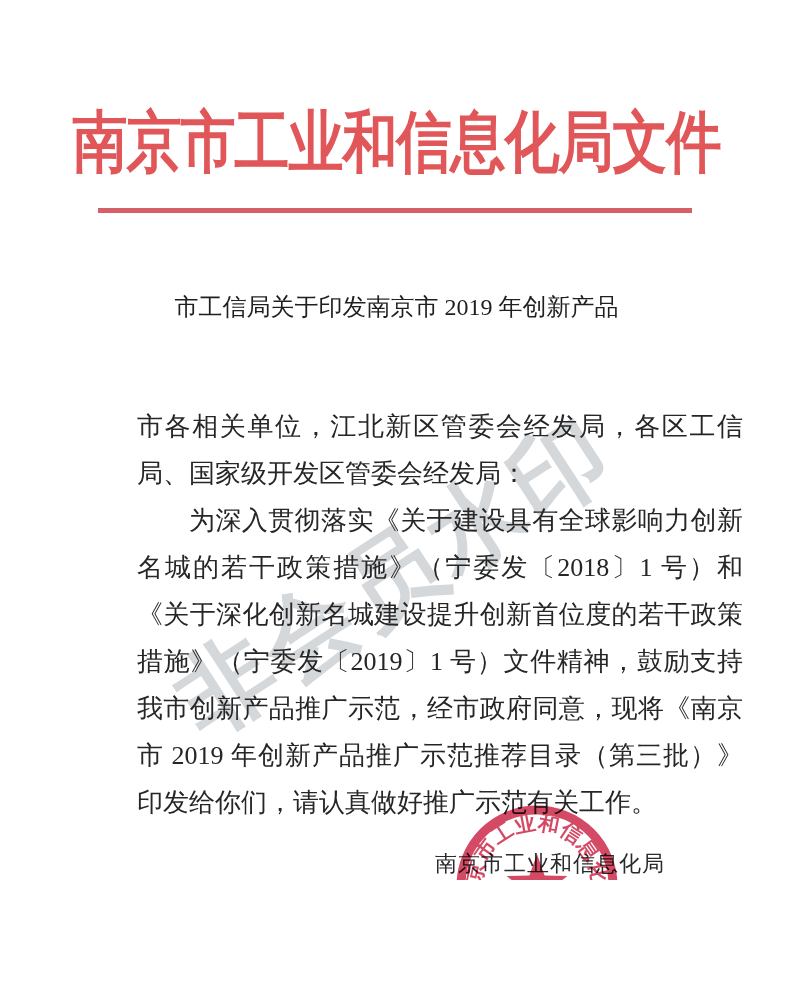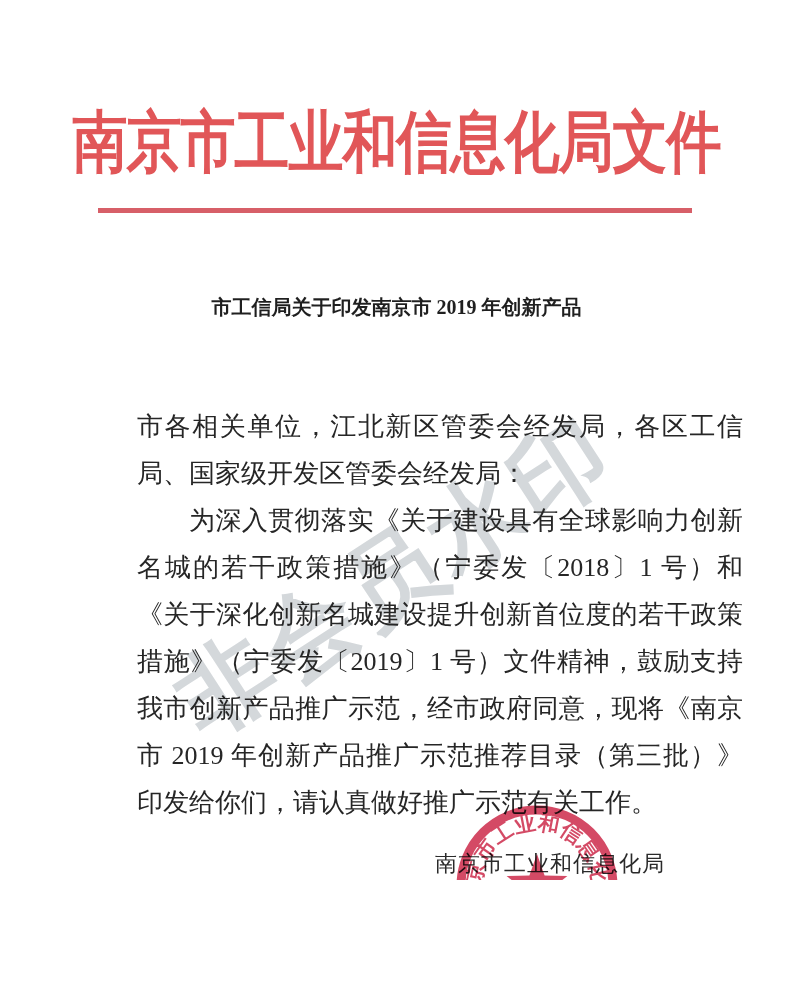--- a/index.html
+++ b/index.html
@@ -45,22 +45,22 @@
     z-index: 1;
   }
 
   
   .doc-title {
     position: absolute;
     top: 286px;
     left: 60px;
     width: 673px;
     text-align: center;
-    font-size: 20px;
-    font-weight: bold;
+    font-size: 24px;
+    font-weight: normal;
     color: #1f1f1f;
     line-height: 43px;
     z-index: 1;
   }
 
   
   .body-text {
     position: absolute;
     top: 403px;
     left: 97px;

